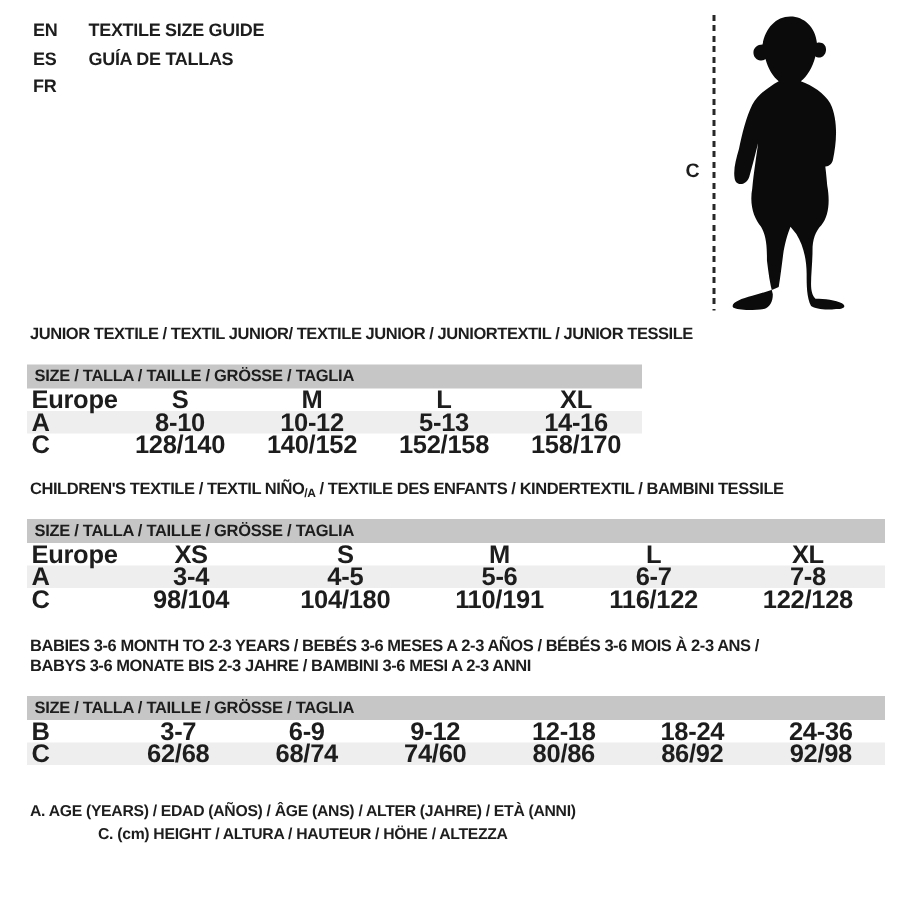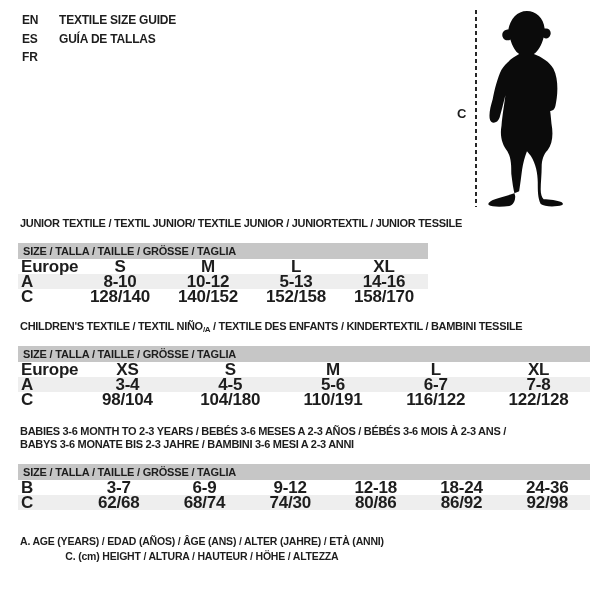--- a/index.html
+++ b/index.html
@@ -178,21 +178,21 @@
       <span class="cell">6-9</span>
       <span class="cell">9-12</span>
       <span class="cell">12-18</span>
       <span class="cell">18-24</span>
       <span class="cell">24-36</span>
     </div>
     <div class="row striped">
       <span class="cell-label">C</span>
       <span class="cell">62/68</span>
       <span class="cell">68/74</span>
-      <span class="cell">74/30</span>
+      <span class="cell">74/60</span>
       <span class="cell">80/86</span>
       <span class="cell">86/92</span>
       <span class="cell">92/98</span>
     </div>
   </div>
 </div>
 
 <div class="footnotes">
   <div class="footnote">A. AGE (YEARS) / EDAD (AÑOS) / ÂGE (ANS) / ALTER (JAHRE) / ETÀ (ANNI)</div>
   <div class="footnote">C. (cm) HEIGHT / ALTURA / HAUTEUR / HÖHE / ALTEZZA</div>

